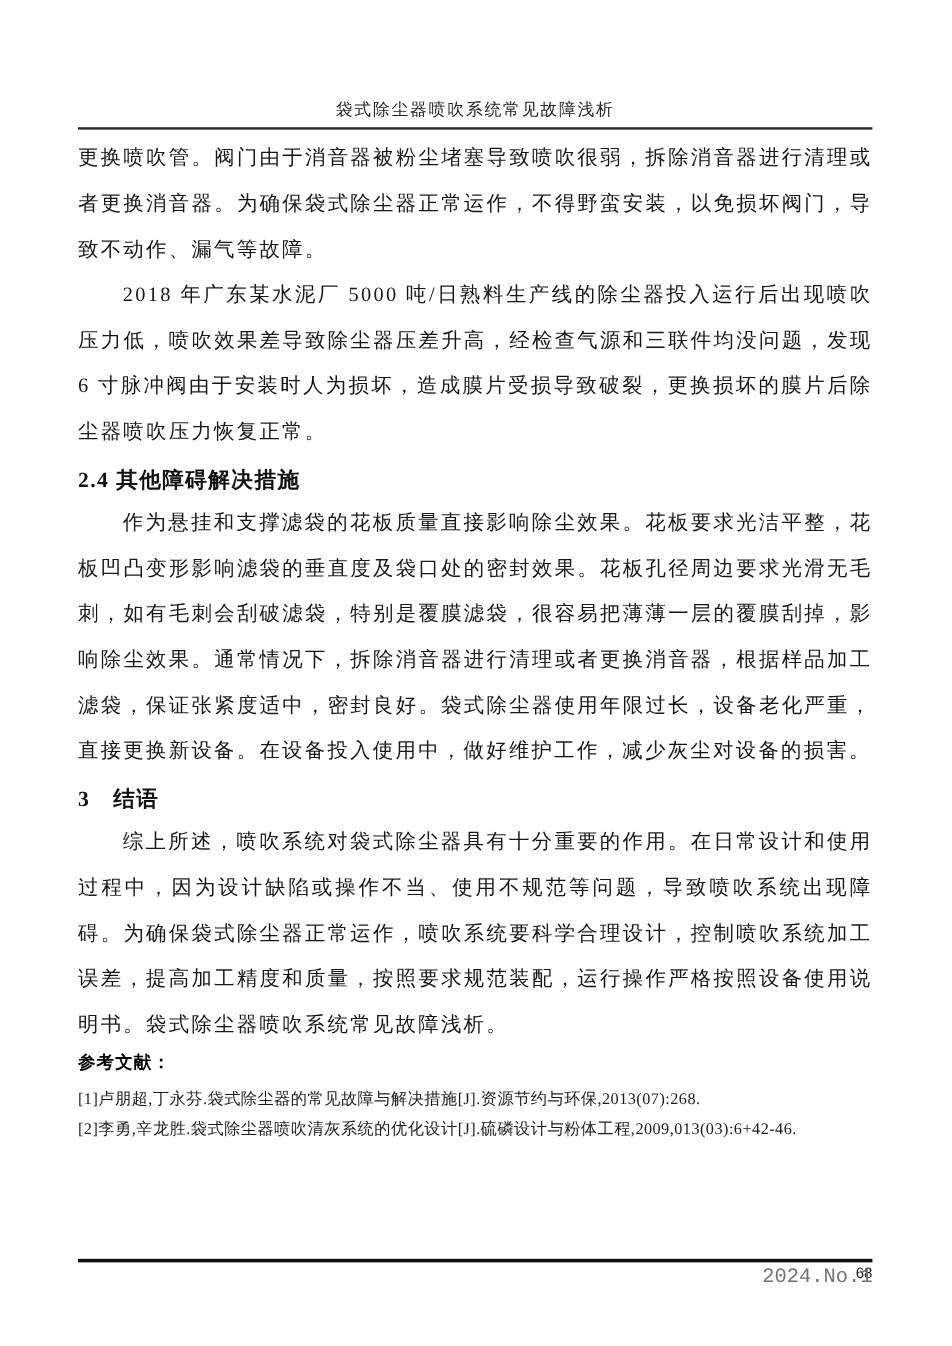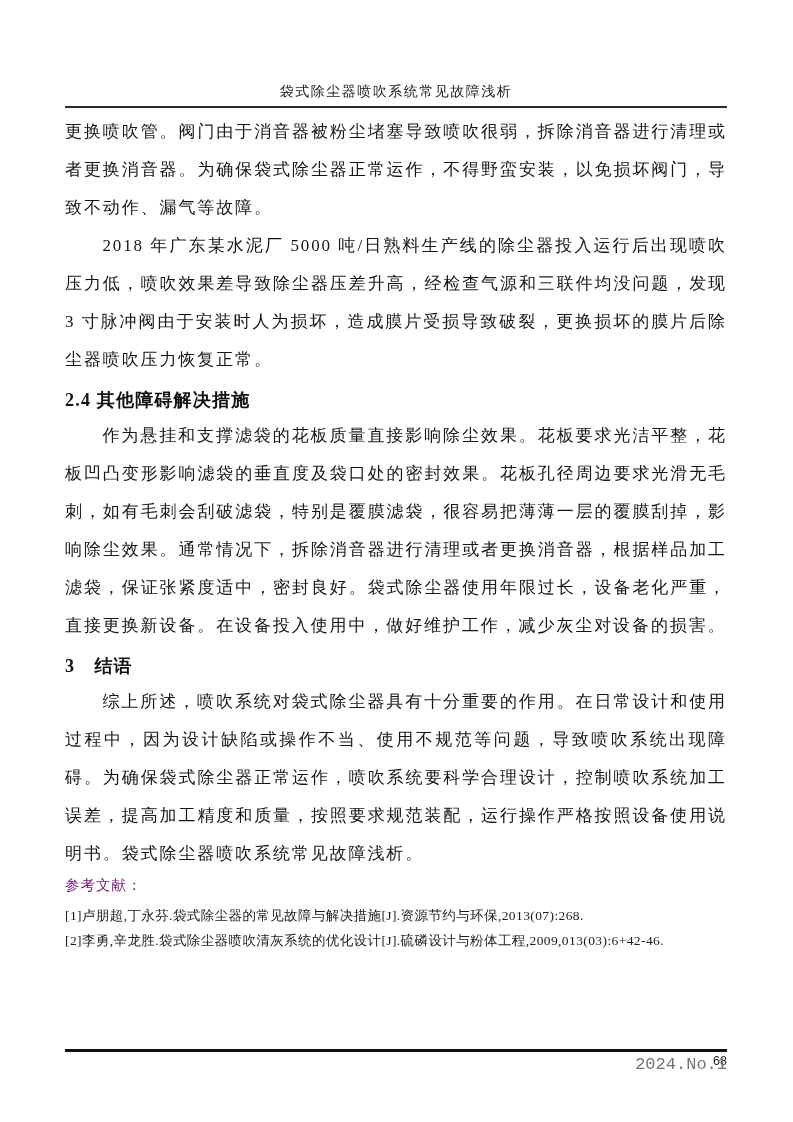--- a/index.html
+++ b/index.html
@@ -62,24 +62,24 @@
   }
   
   .references {
     position: absolute;
     left: 65px;
     width: 662px;
     top: 876px;
   }
   .ref-heading {
     font-size: 14.5px;
-    font-weight: normal;
+    font-weight: bold;
     letter-spacing: 1px;
     margin-bottom: 8px;
-    color: #701a75;
+    color: #000000;
   }
   .ref-item {
     font-size: 13.5px;
     line-height: 25px;
     letter-spacing: 0.4px;
     color: #1b1b1b;
   }
   
   .footer {
     position: absolute;
@@ -122,21 +122,21 @@
   <div class="content-col">
 
     <header>
       <div class="running-title">袋式除尘器喷吹系统常见故障浅析</div>
       <div class="header-rule"></div>
     </header>
 
     <main class="body-text">
       <p class="para">更换喷吹管。阀门由于消音器被粉尘堵塞导致喷吹很弱，拆除消音器进行清理或者更换消音器。为确保袋式除尘器正常运作，不得野蛮安装，以免损坏阀门，导致不动作、漏气等故障。</p>
 
-      <p class="para indent">2018 年广东某水泥厂 5000 吨/日熟料生产线的除尘器投入运行后出现喷吹压力低，喷吹效果差导致除尘器压差升高，经检查气源和三联件均没问题，发现 3 寸脉冲阀由于安装时人为损坏，造成膜片受损导致破裂，更换损坏的膜片后除尘器喷吹压力恢复正常。</p>
+      <p class="para indent">2018 年广东某水泥厂 5000 吨/日熟料生产线的除尘器投入运行后出现喷吹压力低，喷吹效果差导致除尘器压差升高，经检查气源和三联件均没问题，发现 6 寸脉冲阀由于安装时人为损坏，造成膜片受损导致破裂，更换损坏的膜片后除尘器喷吹压力恢复正常。</p>
 
       <h2 class="sec-heading">2.4 其他障碍解决措施</h2>
 
       <p class="para indent">作为悬挂和支撑滤袋的花板质量直接影响除尘效果。花板要求光洁平整，花板凹凸变形影响滤袋的垂直度及袋口处的密封效果。花板孔径周边要求光滑无毛刺，如有毛刺会刮破滤袋，特别是覆膜滤袋，很容易把薄薄一层的覆膜刮掉，影响除尘效果。通常情况下，拆除消音器进行清理或者更换消音器，根据样品加工滤袋，保证张紧度适中，密封良好。袋式除尘器使用年限过长，设备老化严重，直接更换新设备。在设备投入使用中，做好维护工作，减少灰尘对设备的损害。</p>
 
       <h2 class="sec-heading">3　结语</h2>
 
       <p class="para indent">综上所述，喷吹系统对袋式除尘器具有十分重要的作用。在日常设计和使用过程中，因为设计缺陷或操作不当、使用不规范等问题，导致喷吹系统出现障碍。为确保袋式除尘器正常运作，喷吹系统要科学合理设计，控制喷吹系统加工误差，提高加工精度和质量，按照要求规范装配，运行操作严格按照设备使用说明书。袋式除尘器喷吹系统常见故障浅析。</p>
     </main>
 

